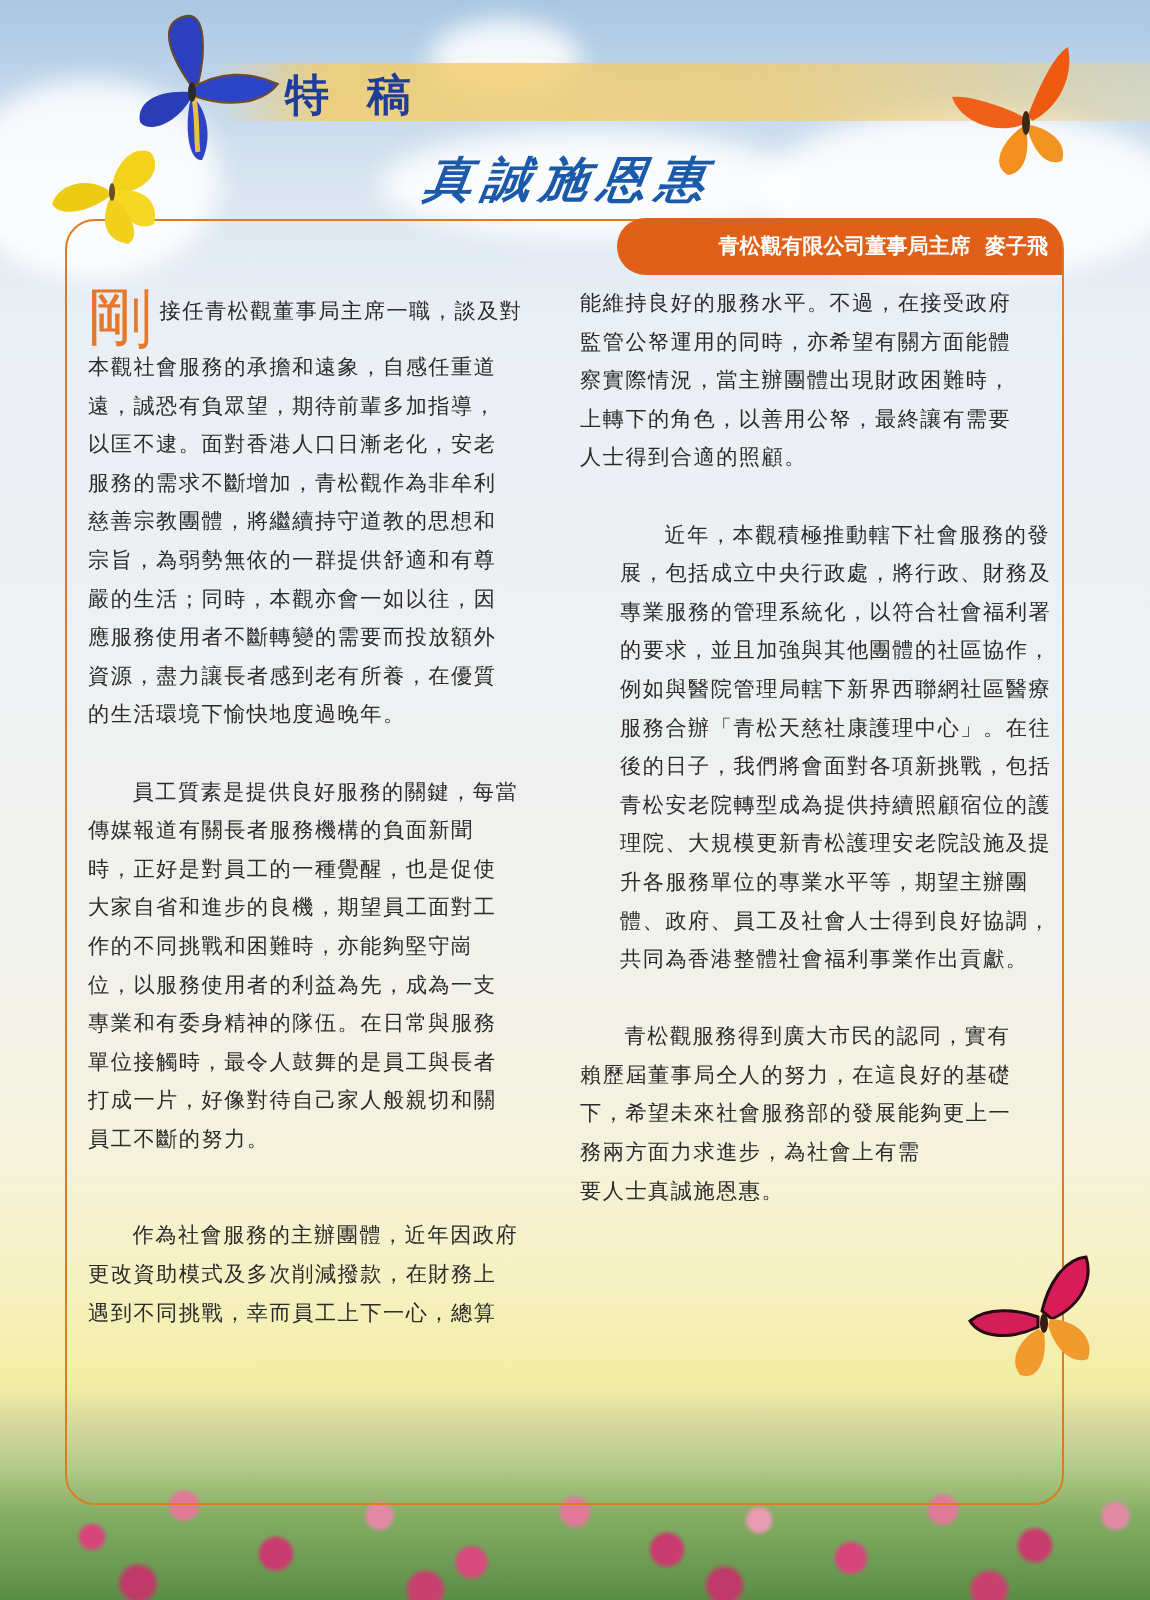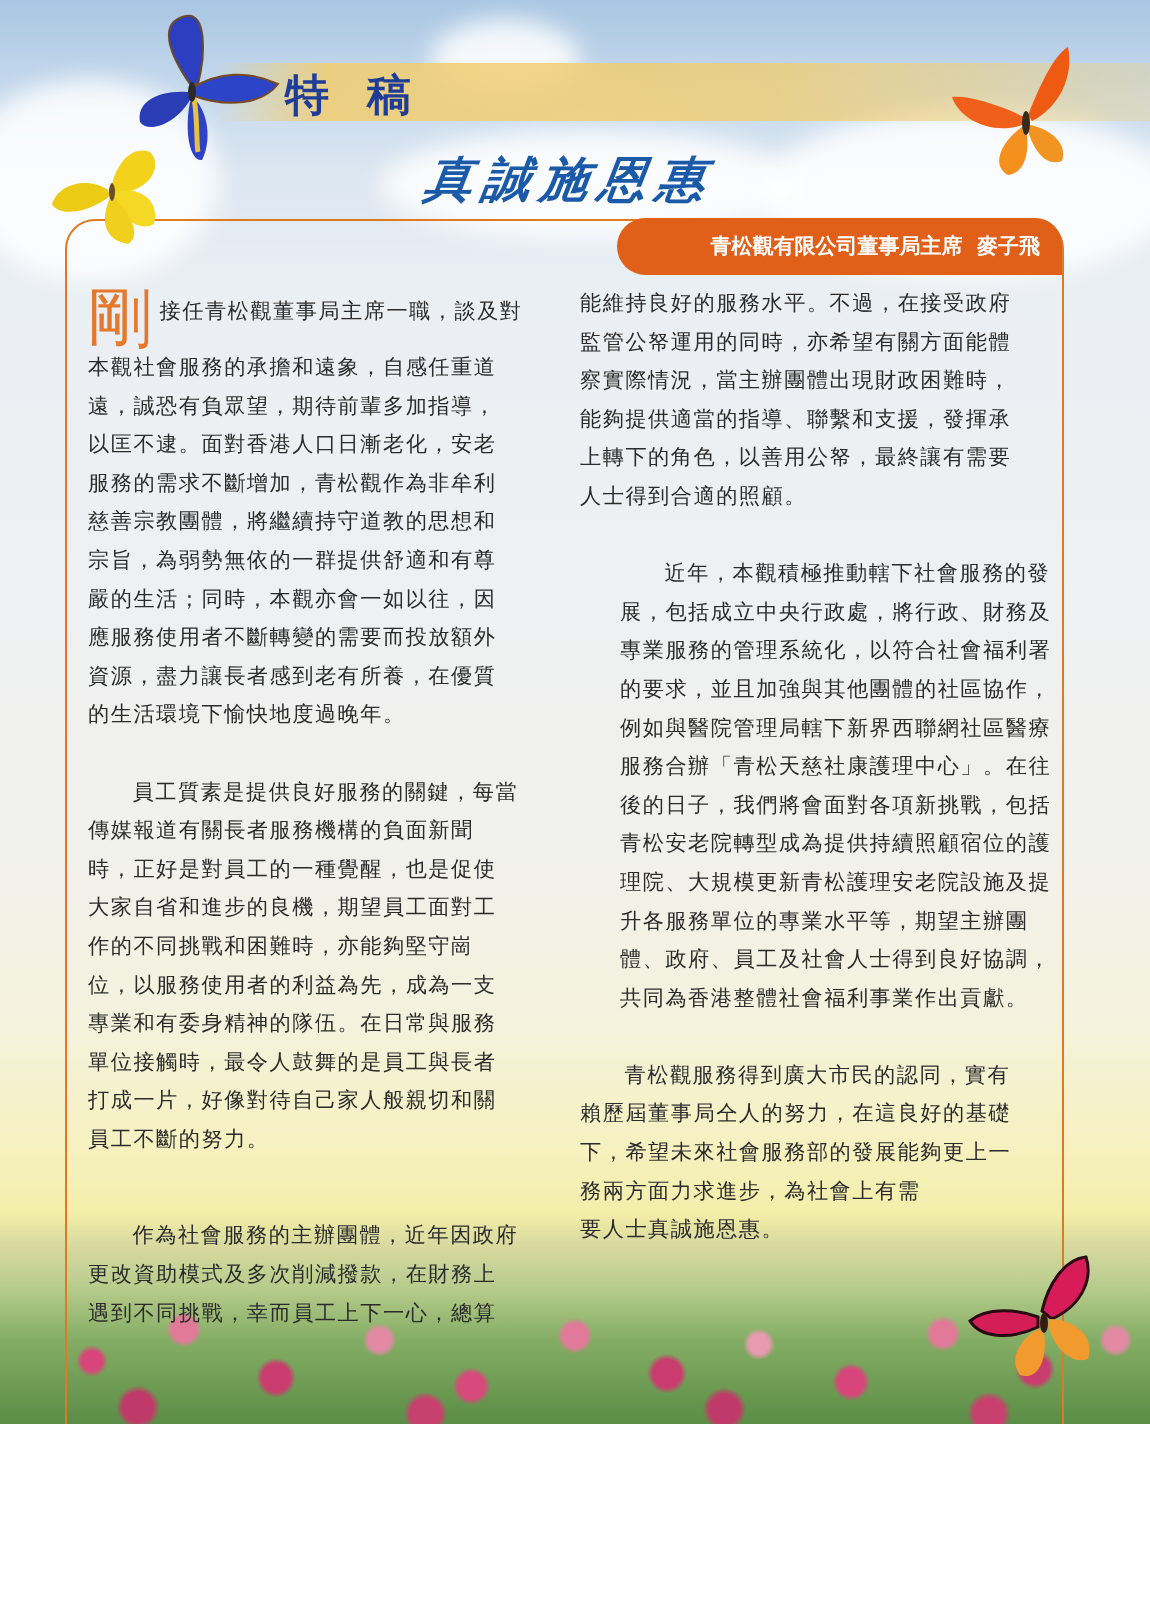--- a/index.html
+++ b/index.html
@@ -1,18 +1,18 @@
 <!DOCTYPE html>
 <html><head>
 <meta charset="utf-8">
 <style>
   html, body { margin: 0; padding: 0; }
   body { width: 1150px; height: 1600px; overflow: hidden; font-family: "DejaVu Sans", sans-serif; }
   .page {
-    position: relative; width: 1150px; height: 1424px; overflow: hidden;
+    position: relative; width: 1150px; height: 1600px; overflow: hidden;
     background: linear-gradient(180deg,
       #a9c6e2 0%, #c4d8ec 6%, #dbe6f1 12%, #eaeff4 20%, #eef0f2 40%,
       #f1f1ec 60%, #f4f2dc 72%, #f6f1c2 80%, #f3eea6 86%, #e8e7a0 89%, #c9d89a 91%, #9cbe78 95%, #6e9e58 100%);
   }
   
   .cloud { position: absolute; border-radius: 50%; background: rgba(255,255,255,0.85); filter: blur(12px); }
   
   .meadow { position: absolute; left: 0; right: 0; bottom: 0; height: 210px;
     background:
       radial-gradient(circle at 8% 70%, #d8457a 0 10px, transparent 16px),
@@ -39,21 +39,21 @@
   .section-label { position: absolute; left: 285px; top: 66px; font-family: "DejaVu Serif", serif; font-weight: bold;
     font-size: 44px; letter-spacing: 38px; color: #1f3c96; }
   .article-title { position: absolute; left: 425px; top: 148px; font-family: "DejaVu Sans", sans-serif; font-weight: bold;
     font-style: italic; font-size: 48px; letter-spacing: 10px; color: #1b5aa8; transform: skewX(-8deg); }
   
   .frame { position: absolute; left: 65px; top: 219px; width: 995px; height: 1282px;
     border: 2px solid #e07a1f; border-radius: 30px; }
   .byline { position: absolute; left: 617px; top: 218px; width: 445px; height: 57px;
     background: #e0601a; border-radius: 30px 30px 0 30px;
     border-top-left-radius: 30px; border-bottom-left-radius: 30px; border-top-right-radius: 28px; border-bottom-right-radius: 0;
-    color: #fff; font-weight: bold; font-size: 21px; line-height: 57px; text-align: right; padding-right: 22px; box-sizing: border-box; white-space: pre; }
+    color: #fff; font-weight: bold; font-size: 21px; line-height: 57px; text-align: right; padding-right: 14px; box-sizing: border-box; white-space: pre; }
   
   .col { position: absolute; font-size: 21.2px; line-height: 38.6px; color: #2b2b2b; letter-spacing: 1.5px; }
   .col-left { left: 88px; top: 292px; width: 470px; }
   .col-right { left: 580px; top: 284px; width: 470px; }
   .para { margin: 0 0 38.6px 0; text-align: justify; }
   .line { display: block; white-space: nowrap; }
   .dropcap { float: left; font-size: 64px; line-height: 60px; color: #e5782a; margin: -4px 6px 0 0; font-family: "DejaVu Sans", sans-serif; }
   
   .bfly { position: absolute; }
 </style>
@@ -141,21 +141,20 @@
       <span class="line">更改資助模式及多次削減撥款，在財務上</span>
       <span class="line">遇到不同挑戰，幸而員工上下一心，總算</span>
     </div>
   </div>
 
   <div class="col col-right">
     <div class="para">
       <span class="line">能維持良好的服務水平。不過，在接受政府</span>
       <span class="line">監管公帑運用的同時，亦希望有關方面能體</span>
       <span class="line">察實際情況，當主辦團體出現財政困難時，</span>
-      <span class="line">能夠提供適當的指導、聯繫和支援，發揮承</span>
       <span class="line">上轉下的角色，以善用公帑，最終讓有需要</span>
       <span class="line">人士得到合適的照顧。</span>
     </div>
     <div class="para" style="margin-top:38.6px;margin-left:40px;">
       <span class="line" style="padding-left:2.1em">近年，本觀積極推動轄下社會服務的發</span>
       <span class="line">展，包括成立中央行政處，將行政、財務及</span>
       <span class="line">專業服務的管理系統化，以符合社會福利署</span>
       <span class="line">的要求，並且加強與其他團體的社區協作，</span>
       <span class="line">例如與醫院管理局轄下新界西聯網社區醫療</span>
       <span class="line">服務合辦「青松天慈社康護理中心」。在往</span>

